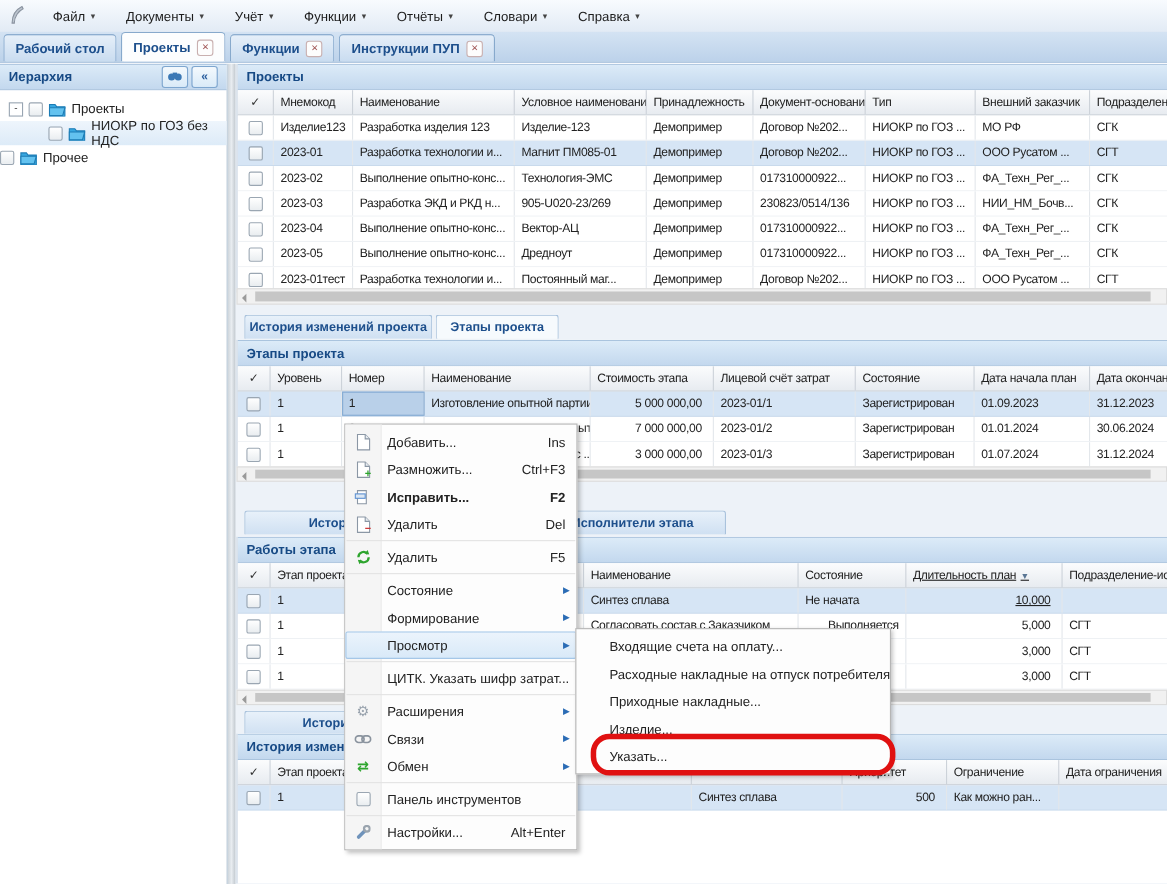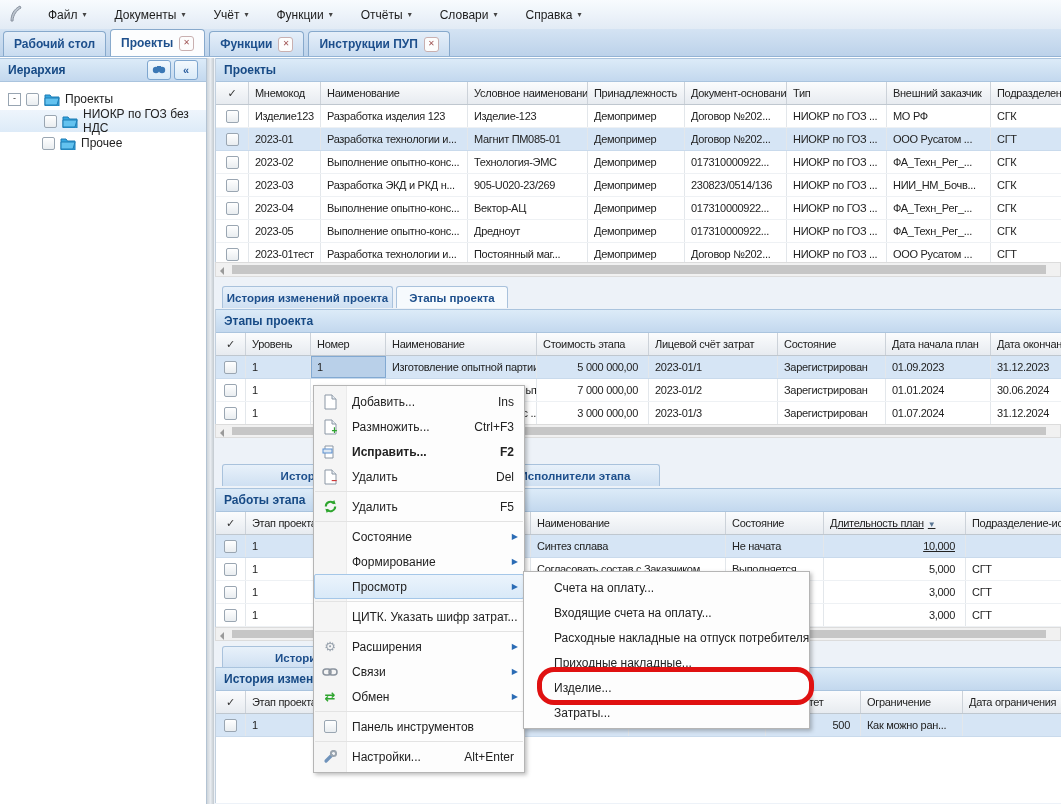--- a/index.html
+++ b/index.html
@@ -163,21 +163,21 @@
       <div class="treerow sel" style="padding-left: 44px;">
         <span class="cbox"></span>
         <span style="display: inline-flex;">
           <svg width="16" height="13" viewBox="0 0 16 13">
             <path d="M1 2 h5 l1.5 2 H15 v9 H1z" fill="#36a7e0" stroke="#1c7cb5"></path>
             <path d="M1 5 h14 l-2 7 H1z" fill="#63c2ef" stroke="#1c7cb5"></path>
           </svg>
         </span>
         <span>НИОКР по ГОЗ без НДС</span>
       </div>
-      <div class="treerow" style=" margin-left: 42px;">
+      <div class="treerow" style="">
         <span class="cbox"></span>
         <span style="display: inline-flex;">
           <svg width="16" height="13" viewBox="0 0 16 13">
             <path d="M1 2 h5 l1.5 2 H15 v9 H1z" fill="#36a7e0" stroke="#1c7cb5"></path>
             <path d="M1 5 h14 l-2 7 H1z" fill="#63c2ef" stroke="#1c7cb5"></path>
           </svg>
         </span>
         <span>Прочее</span>
       </div>
     </div>
@@ -399,21 +399,21 @@
         <div class="tcell" style="width: 98px;">Не начата</div>
         <div class="tcell rt" style="width: 142px; text-decoration: underline;">10,000</div>
         <div class="tcell" style="width: 96px;"></div>
       </div>
       <div class="trow">
         <div class="tcell tcheck" style="width: 30px;">
           <span class="cbox"></span>
         </div>
         <div class="tcell" style="width: 285px;">1</div>
         <div class="tcell" style="width: 195px;">Согласовать состав с Заказчиком</div>
-        <div class="tcell" style="width: 98px;">Выполняется</div>
+        <div class="tcell" style="width: 98px; text-align: right;">Выполняется</div>
         <div class="tcell rt" style="width: 142px;">5,000</div>
         <div class="tcell" style="width: 96px;">СГТ</div>
       </div>
       <div class="trow">
         <div class="tcell tcheck" style="width: 30px;">
           <span class="cbox"></span>
         </div>
         <div class="tcell" style="width: 285px;">1</div>
         <div class="tcell" style="width: 195px;"></div>
         <div class="tcell" style="width: 98px;"></div>
@@ -587,36 +587,32 @@
           <circle cx="10.5" cy="3.5" r="2.6" fill="none" stroke="#9aa4ae" stroke-width="2"></circle>
         </svg>
       </span>
       <span class="mlabel">Настройки...</span>
       <span class="mshort">Alt+Enter</span>
     </div>
   </div>
 <div id="submenu" class="abs">
     <div class="mitem">
       <span class="micon"></span>
-      <span class="mlabel">Счета на оплату...</span>
-    </div>
-    <div class="mitem">
-      <span class="micon"></span>
       <span class="mlabel">Входящие счета на оплату...</span>
     </div>
     <div class="mitem">
       <span class="micon"></span>
       <span class="mlabel">Расходные накладные на отпуск потребителям...</span>
     </div>
     <div class="mitem">
       <span class="micon"></span>
       <span class="mlabel">Приходные накладные...</span>
     </div>
     <div class="mitem">
       <span class="micon"></span>
       <span class="mlabel">Изделие...</span>
     </div>
     <div class="mitem">
       <span class="micon"></span>
-      <span class="mlabel">Затраты...</span>
+      <span class="mlabel">Указать...</span>
     </div>
   </div>
 <div id="red-annotation" class="abs"></div>
 
 </body></html>

